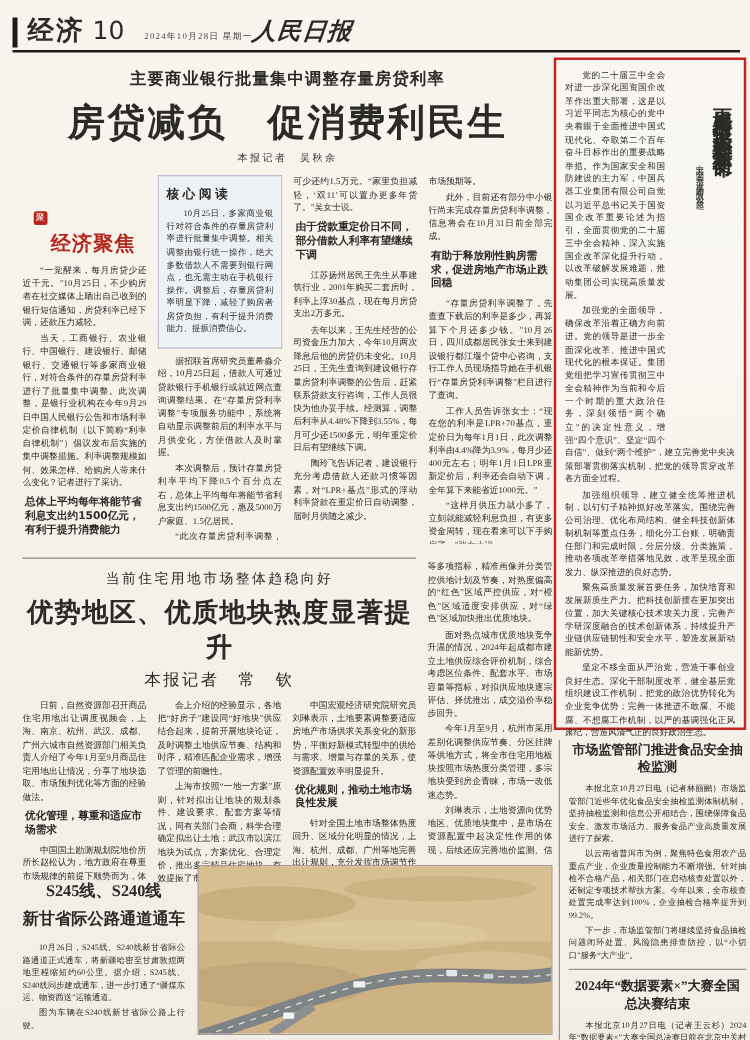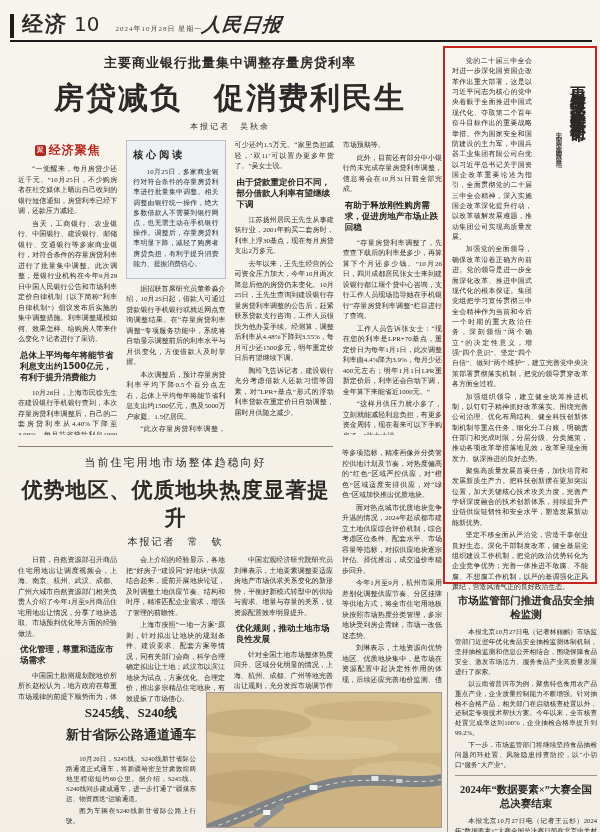--- a/index.html
+++ b/index.html
@@ -26,45 +26,45 @@
   .lead-head{text-align:center;}
   .lead-kicker{font-size:13px;font-weight:bold;letter-spacing:1px;margin-top:8px;}
   .lead-title{font-size:30px;font-weight:bold;margin:8px 0 4px;letter-spacing:2px;
               font-family:"DejaVu Sans","Liberation Sans",sans-serif;}
   .lead-byline{font-size:8px;color:#333;margin-bottom:8px;letter-spacing:2px;}
   .lead-cols{display:flex;gap:9px;height:295px;}
   .lead-cols .col{flex:1;}
   .focus-label{display:flex;align-items:center;justify-content:center;gap:3px;margin:2px 0 5px;}
   .focus-icon{width:11px;height:11px;background:#b5261d;color:#fff;font-size:7px;line-height:11px;
               text-align:center;border-radius:2px;font-family:"DejaVu Sans",sans-serif;}
-  .focus-text{color:#b5261d;font-weight:bold;font-size:12px;letter-spacing:1px;
-              font-family:Liberation Serif, serif;}
+  .focus-text{color:#b5261d;font-weight:bold;font-size:16px;letter-spacing:1px;
+              font-family:Liberation Serif, serif;margin-top:43px;}
   .core-box{background:#eef1f4;border:1px solid #b9c0cb;padding:7px 6px;margin-bottom:5px;}
   .core-title{font-size:10px;font-weight:bold;letter-spacing:3px;margin-bottom:5px;}
   .core-box .t{font-size:6.8px;}
   
   .party{position:absolute;left:443px;top:46px;width:154px;height:538px;box-sizing:border-box;
          border:2px solid #c32620;padding:8px 7px;background:rgba(255,255,255,0.25);}
   .party-float{float:right;width:56px;height:300px;display:flex;flex-direction:row;justify-content:flex-end;gap:4px;}
   .party-byline{writing-mode:vertical-rl;font-size:6.5px;letter-spacing:2px;color:#333;margin-top:70px;height:170px;}
   .party-title{writing-mode:vertical-rl;font-size:16px;font-weight:bold;letter-spacing:3px;margin-top:18px;
                font-family:"DejaVu Sans","Liberation Sans",sans-serif;}
   .party .t{font-size:6.9px;}
   
   .land{position:absolute;left:18px;top:446px;width:424px;height:240px;display:flex;gap:9px;}
   .land-left{width:315px;border-top:1px solid #8a8478;padding-top:4px;}
   .land-kicker{font-size:11px;text-align:center;letter-spacing:2px;margin-top:4px;}
   .land-title{font-size:21px;font-weight:bold;text-align:center;letter-spacing:1px;margin:6px 0 3px;}
-  .land-byline{font-size:10px;text-align:center;letter-spacing:2px;margin-bottom:6px;}
+  .land-byline{font-size:13px;text-align:center;letter-spacing:2px;margin-bottom:6px;}
   .land-cols{display:flex;gap:9px;height:148px;}
   .land-cols .col{flex:1;}
   .land-col4{flex:1;height:238px;overflow:hidden;padding-top:2px;}
   
   .road{position:absolute;left:18px;top:692px;width:424px;height:134px;display:flex;gap:10px;}
-  .road-caption{width:130px;overflow:hidden;margin-left:48px;}
+  .road-caption{width:130px;overflow:hidden;}
   .road-h{font-size:13px;font-weight:bold;text-align:center;line-height:1.7;margin:10px 0 8px;}
   .road-caption .t{font-size:6.6px;}
   .road-photo{flex:1;height:134px;border:1px solid #a99;overflow:hidden;}
   
   .rb{position:absolute;left:447px;top:592px;width:150px;bottom:0;border-left:1px solid #9a958b;
       padding-left:7px;box-sizing:border-box;}
   .rb-h{font-size:10.5px;font-weight:bold;text-align:center;line-height:1.35;margin:2px 0 5px;}
   .rb .t{font-size:6.6px;}
   .rb-art2{border-top:1px solid #9a958b;margin-top:5px;padding-top:5px;}
 </style>

